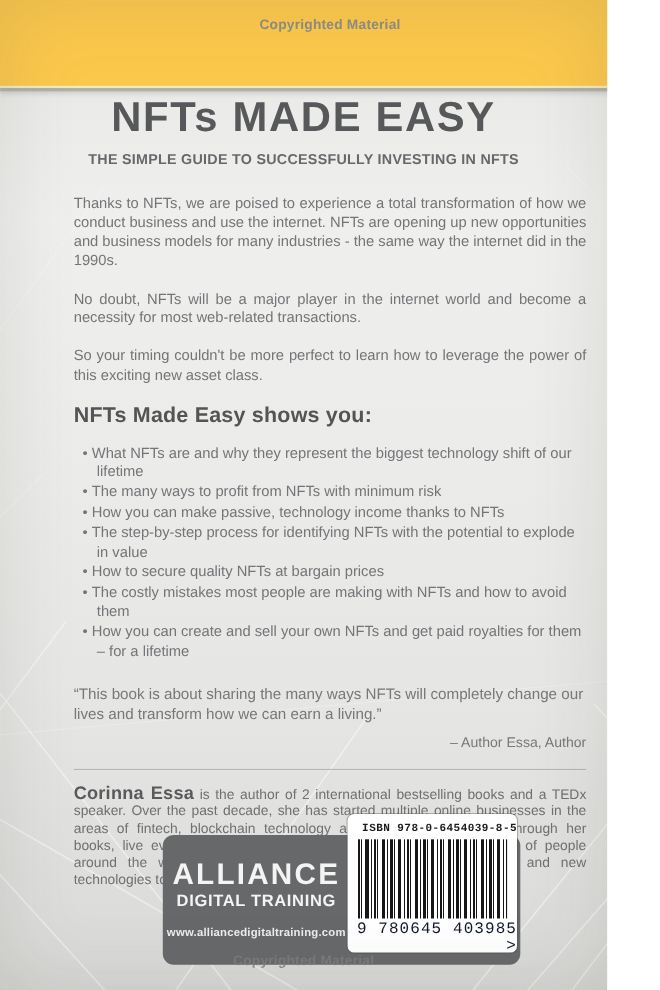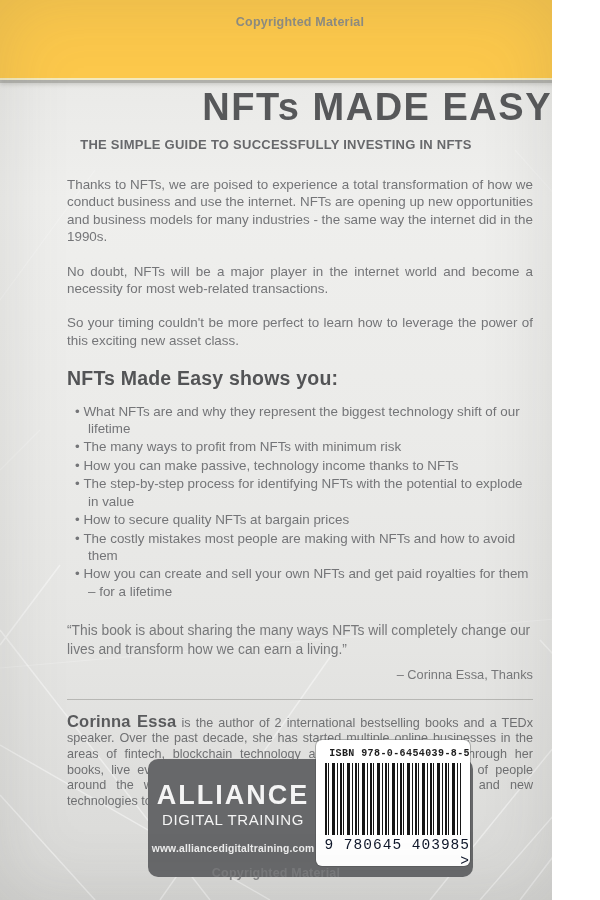--- a/index.html
+++ b/index.html
@@ -24,21 +24,21 @@
   .copyright{
     font-size:12.5px;font-weight:bold;color:#8e8d82;letter-spacing:.2px;text-align:center;
   }
   .copyright.top{padding-top:15px;}
   .copyright.bottom{
     position:absolute;left:0;right:0;top:866px;z-index:6;color:#7c7d7f;opacity:.85;
   }
 
   .title{
     position:absolute;left:0;right:0;top:86px;z-index:1;
-    text-align:right;font-size:38px;font-weight:bold;letter-spacing:1.5px;color:#57585A;
+    text-align:center;font-size:38px;font-weight:bold;letter-spacing:1.5px;color:#57585A;
   }
   .subtitle{
     position:absolute;left:0;right:0;top:137px;z-index:1;
     text-align:center;font-size:13px;font-weight:bold;letter-spacing:.25px;color:#67686B;
   }
 
   .content{
     position:absolute;left:67px;top:176px;width:466px;z-index:1;
     color:#747578;font-size:13.4px;line-height:17.4px;
   }
@@ -59,21 +59,21 @@
   .pub-box{
     position:absolute;left:148px;top:759px;width:325px;height:118px;z-index:2;
     background:#67686A;border-radius:10px;
   }
   .pub-inner{
     position:absolute;left:0;top:0;width:170px;height:100%;
     display:flex;flex-direction:column;align-items:center;justify-content:center;
     color:#F4F4F4;text-align:center;
   }
   .pub-name{font-size:27px;font-weight:bold;letter-spacing:2px;line-height:27px;}
-  .pub-tagline{font-size:15px;font-weight:normal;letter-spacing:.6px;margin-top:2px;}
+  .pub-tagline{font-size:15px;font-weight:bold;letter-spacing:.6px;margin-top:2px;}
   .pub-site{font-size:10.3px;font-weight:bold;letter-spacing:.2px;margin-top:15px;color:#EDEDED;}
 
   .barcode-box{
     position:absolute;left:316px;top:740px;width:154px;height:126px;z-index:3;
     background:#fff;border-radius:6px;box-shadow:0 0 0 1px rgba(70,71,73,.35);
     text-align:right;
   }
   .isbn{
     margin-top:8px;font-family:"Liberation Mono",monospace;font-size:10px;font-weight:bold;
     letter-spacing:.4px;color:#1c1c1c;
@@ -134,21 +134,21 @@
       <li><span>What NFTs are and why they represent the biggest technology shift of our lifetime</span></li>
       <li><span>The many ways to profit from NFTs with minimum risk</span></li>
       <li><span>How you can make passive, technology income thanks to NFTs</span></li>
       <li><span>The step-by-step process for identifying NFTs with the potential to explode in value</span></li>
       <li><span>How to secure quality NFTs at bargain prices</span></li>
       <li><span>The costly mistakes most people are making with NFTs and how to avoid them</span></li>
       <li><span>How you can create and sell your own NFTs and get paid royalties for them – for a lifetime</span></li>
     </ul>
 
     <p class="quote">“This book is about sharing the many ways NFTs will completely change our lives and transform how we can earn a living.”</p>
-    <div class="attribution">– Corinna Essa, Thanks</div>
+    <div class="attribution">– Author Essa, Author</div>
 
     <hr class="divider">
 
     <p class="bio"><span class="bio-name">Corinna Essa</span><span> is the author of 2 international bestselling books and a TEDx speaker. Over the past decade, she has started multiple online businesses in the areas of fintech, blockchain technology and business education. Through her books, live events and online seminars, she has helped thousands of people around the world leverage the combined power of the internet and new technologies to create multiple income streams and grow their business.</span></p>
   </div>
 
   <div class="pub-box">
     <div class="pub-inner">
       <div class="pub-name">ALLIANCE</div>
       <div class="pub-tagline">DIGITAL TRAINING</div>

